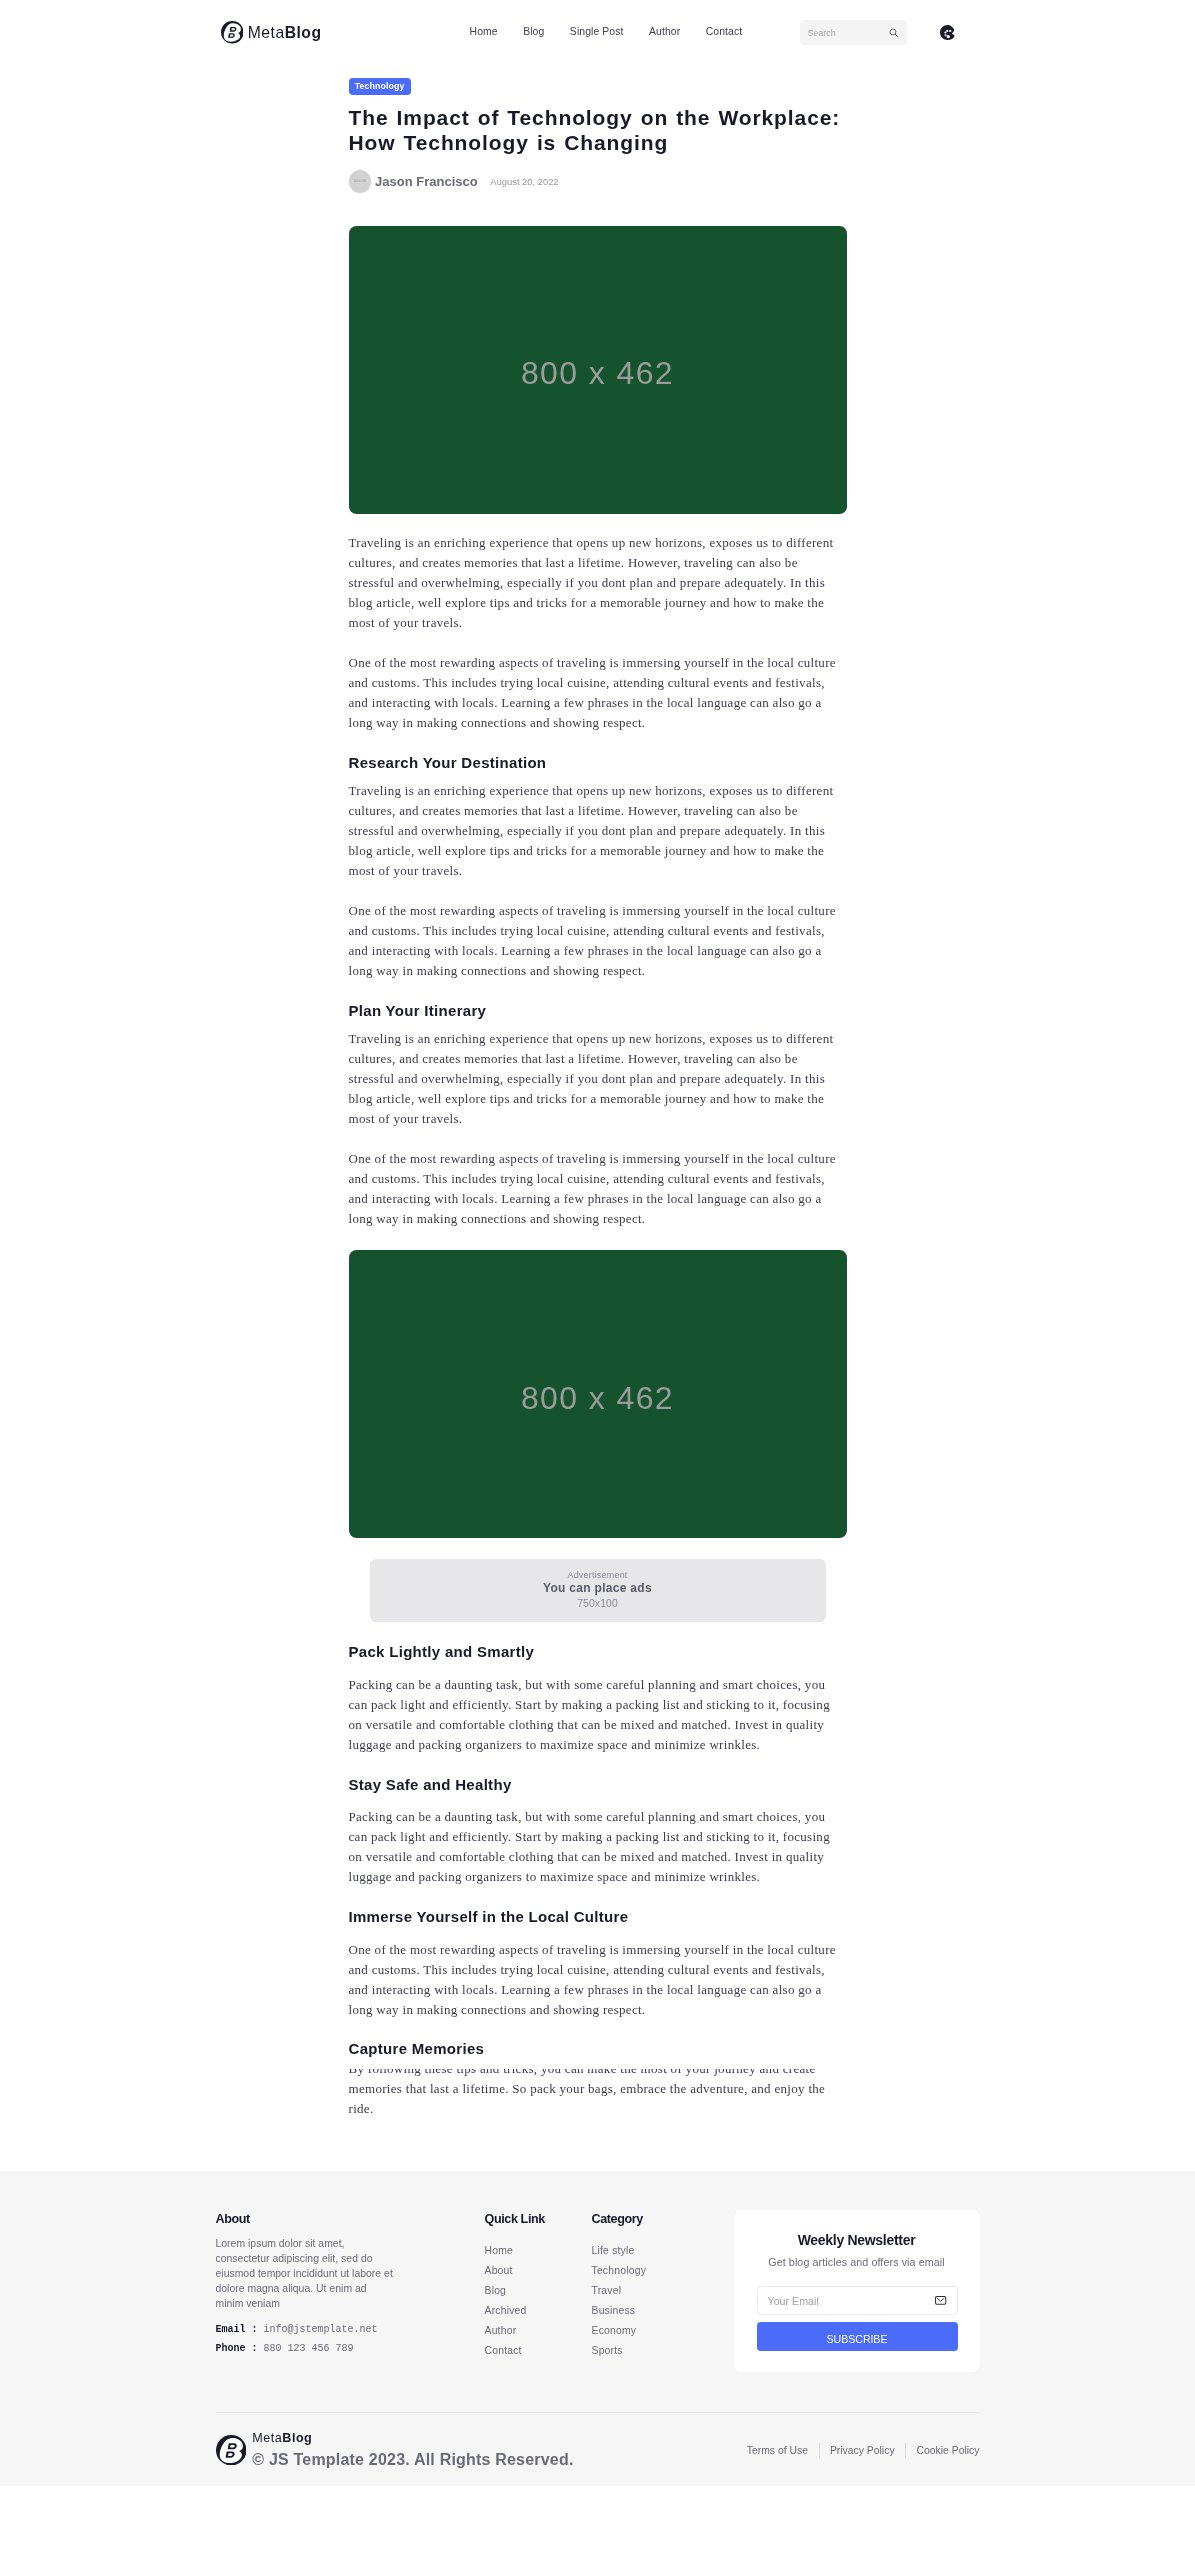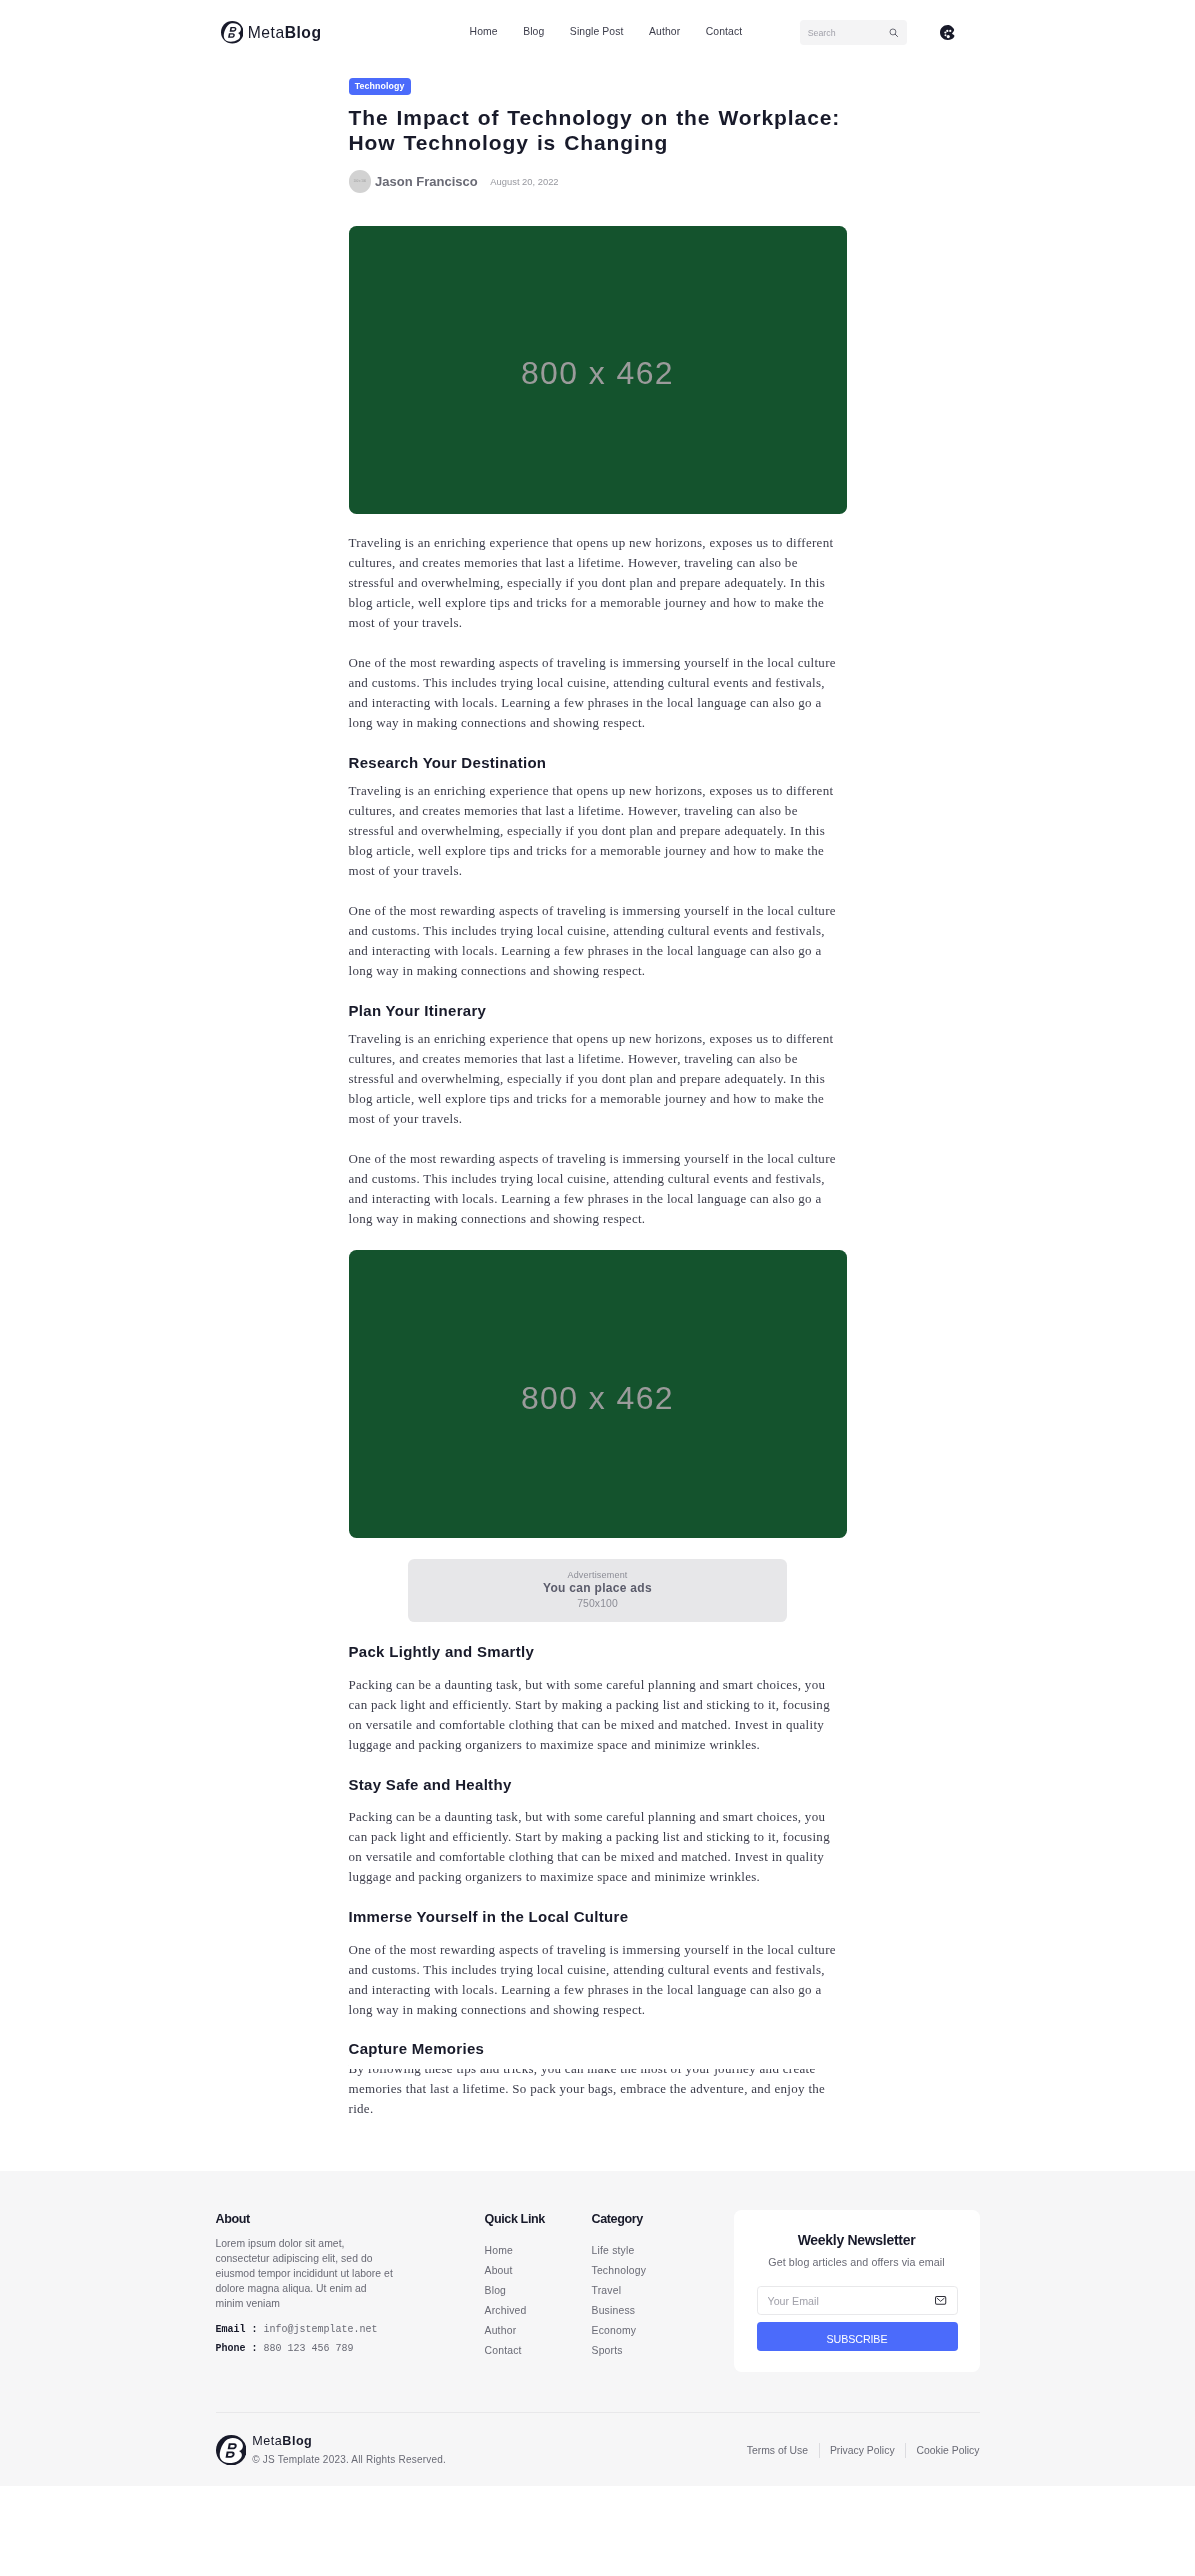--- a/index.html
+++ b/index.html
@@ -37,21 +37,21 @@
 .second{width:498px;height:288px;margin-top:21px;}
 .body{width:498px;}
 .body p{font-family:"Liberation Serif",serif;font-size:13px;line-height:20px;color:#3B3C4A;letter-spacing:0.3px;}
 .pa{margin-top:19px}
 .pb{margin-top:20px}
 .pc{margin-top:8.5px}
 .pd{margin-top:13px}
 h2.sec{font-size:15px;font-weight:700;color:#181A2A;letter-spacing:0.3px;line-height:1.25;}
 .s1,.s2,.s3,.s4,.s5,.s6{margin-top:21px}
 .quote{background:#F6F6F7;border-radius:7.5px;padding:21px 23px 19.5px;font-family:"Liberation Serif",serif;font-style:italic;font-size:14px;line-height:19.3px;color:#3B3C4A;letter-spacing:0.5px;margin-top:21px;}
-.advert{background:#E7E7E9;border-radius:6.3px;text-align:center;width:379px;height:63px;margin:20.4px auto 0;position:relative;}
+.advert{background:#E7E7E9;border-radius:6.3px;text-align:center;width:456px;height:63px;margin:20.4px auto 0;position:relative;}
 .advert>div{position:absolute;left:0;right:0;}
 .advert .t1{font-size:9px;color:#8C8D96;line-height:0;top:16.5px;letter-spacing:0.2px;}
 .advert .t2{font-size:12px;font-weight:700;color:#5B5C6B;line-height:0;top:29px;letter-spacing:0.3px;}
 .advert .t3{font-size:10.4px;color:#8C8D96;line-height:0;top:45px;letter-spacing:0.1px;}
 .lastsec{position:relative;height:102px;}
 .lastsec .pe{position:absolute;left:0;top:39px;width:498px;margin:0;}
 .lastsec .s6{position:absolute;left:0;top:19.4px;margin:0;background:#fff;width:498px;padding-bottom:10.3px;line-height:19px;}
 
 .footer{background:#F6F6F7;margin-top:49px;padding-top:42px;}
 .f-inner{width:764px;margin:0 auto;position:relative;}
@@ -74,21 +74,21 @@
 .nl-input input::placeholder{color:#A1A1AA;}
 .nl-input .mail{width:11.3px;height:8.8px;flex:none;}
 .nl-btn{position:absolute;left:23px;top:112px;width:201px;height:29.5px;background:#4B6BFB;border:0;border-radius:3.8px;color:#fff;font-size:10.7px;font-family:inherit;letter-spacing:-0.1px;cursor:pointer;line-height:34px;}
 .f-divider{height:0.6px;background:#E8E8EA;margin-top:51px;}
 .f-bottom{display:flex;align-items:center;height:74px;padding-top:10.7px;padding-bottom:8.8px;}
 .f-bottom .logo-mark{width:30.5px;height:30.5px;}
 .fb-left{display:flex;align-items:center;text-decoration:none;}
 .fb-txt{margin-left:6.3px;}
 .fb-name{font-size:12.6px;color:#181A2A;line-height:1;letter-spacing:0.5px;}
 .fb-name b{font-weight:700}
-.fb-copy{font-size:10px;color:#696A75;margin-top:7px;line-height:1;letter-spacing:0.2px;text-decoration:none;}
+.fb-copy{font-size:16px;color:#696A75;margin-top:7px;line-height:1;letter-spacing:0.2px;text-decoration:none;font-weight:bold;}
 .fb-links{margin-left:auto;display:flex;align-items:center;font-size:10.4px;color:#696A75;}
 .fb-links a{color:#696A75;text-decoration:none;}
 .fb-sep{width:0.6px;height:15px;background:#DCDCE0;margin:0 10.7px;}
 </style>
 </head>
 <body>
 
 <div class="wrap">
  <header class="site-header">
   <div class="hdr-inner">

